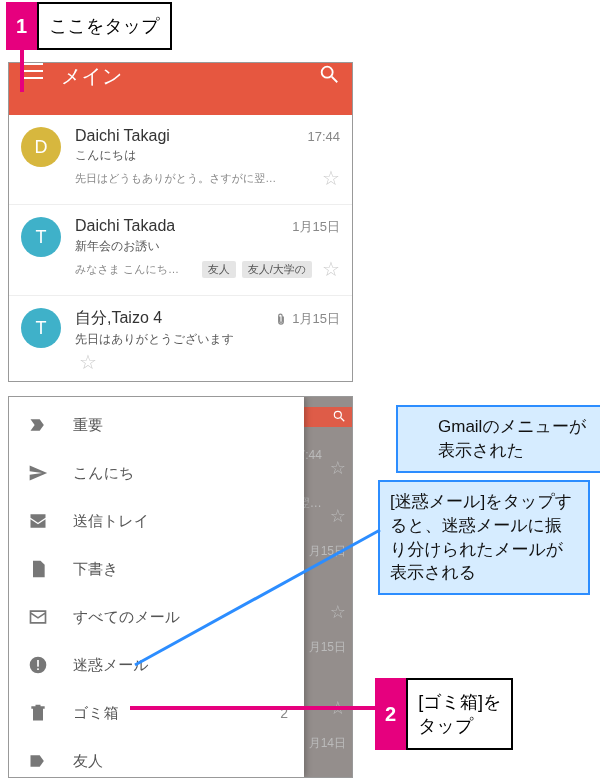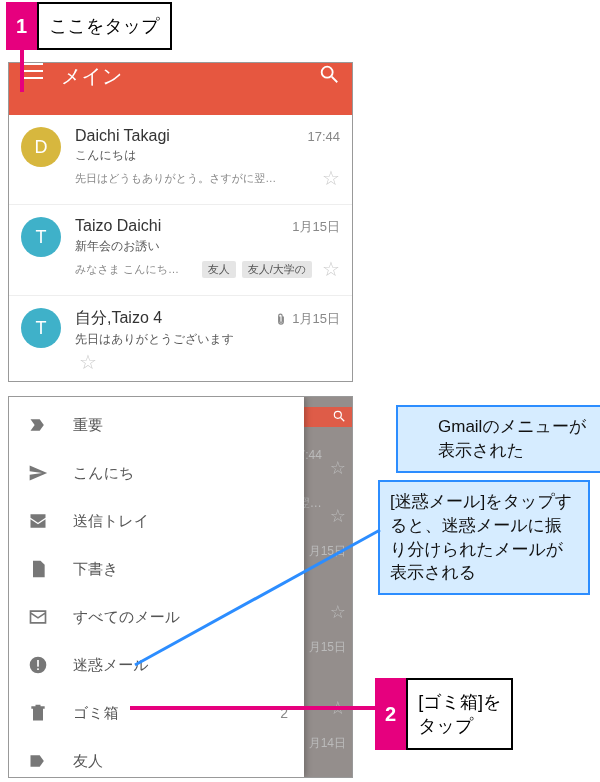--- a/index.html
+++ b/index.html
@@ -190,21 +190,21 @@
         <div class="snippet">先日はどうもありがとう。さすがに翌…</div>
 
         <div class="star">☆</div>
       </div>
     </div>
       </div>
       <div class="mail-item">
     <div class="avatar" style="background:#3fb1c9">T</div>
     <div class="mail-body">
       <div class="mail-top">
-        <div class="sender">Taizo Daichi</div>
+        <div class="sender">Daichi Takada</div>
         <div class="time">1月15日</div>
       </div>
       <div class="subject">新年会のお誘い</div>
       <div class="snippet-row">
         <div class="snippet">みなさま こんにち…</div>
         <span class="chip">友人</span>
             <span class="chip">友人/大学の</span>
         <div class="star">☆</div>
       </div>
     </div>

